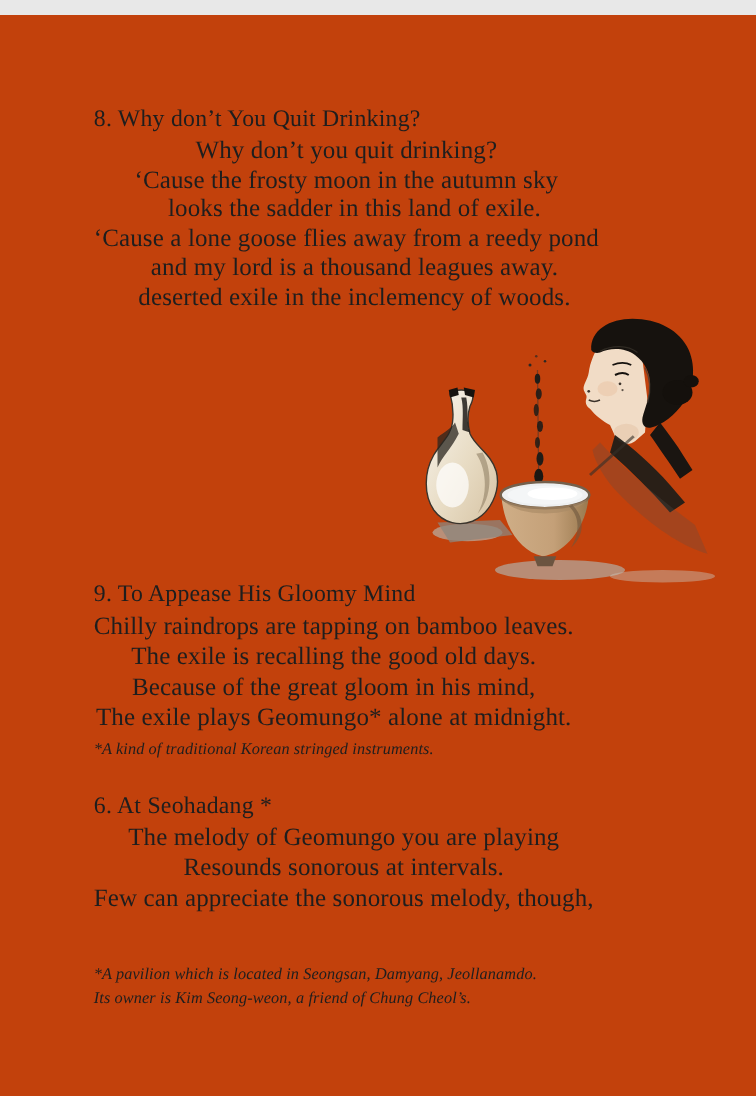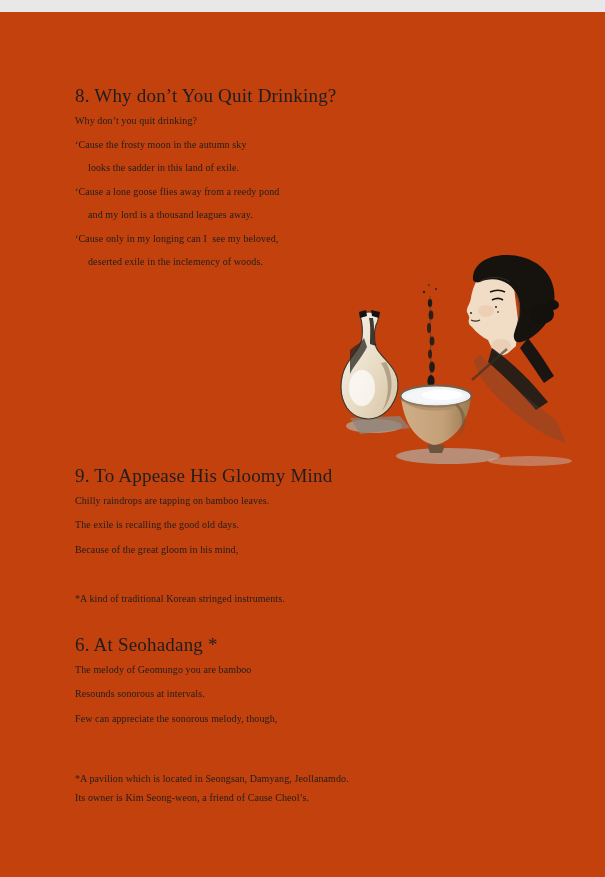--- a/index.html
+++ b/index.html
@@ -18,34 +18,36 @@
     margin: 0;
     font-size: 19px;
     font-weight: normal;
     line-height: 24px;
     letter-spacing: 0.2px;
     white-space: pre;
   }
   .poem-lines { margin-top: 1px; }
   .line {
     margin: 0;
-    font-size: 10px;
+    font-size: 20px;
     line-height: 23.5px;
     letter-spacing: 0.1px;
     white-space: pre;
+    text-align: center;
   }
   .s9 .line, .s10 .line { line-height: 24.3px; }
   .indent { padding-left: 13px; }
   .footnote-block { position: absolute; left: 75px; }
   .footnote {
     margin: 0;
-    font-size: 10px;
+    font-size: 13px;
     line-height: 19.3px;
     letter-spacing: 0.1px;
     white-space: pre;
+    font-style: italic;
   }
   .illustration {
     position: absolute;
     left: 330px;
     top: 238px;
     width: 242px;
     height: 224px;
     margin: 0;
   }
 </style>
@@ -55,21 +57,20 @@
 <div class="page">
 
   <section class="poem s8" style="top:72px">
     <h2 class="poem-title">8. Why don’t You Quit Drinking?</h2>
     <div class="poem-lines">
       <p class="line">Why don’t you quit drinking?</p>
       <p class="line">‘Cause the frosty moon in the autumn sky</p>
       <p class="line indent">looks the sadder in this land of exile.</p>
       <p class="line">‘Cause a lone goose flies away from a reedy pond</p>
       <p class="line indent">and my lord is a thousand leagues away.</p>
-      <p class="line">‘Cause only in my longing can I  see my beloved,</p>
       <p class="line indent">deserted exile in the inclemency of woods.</p>
     </div>
   </section>
 
   <figure class="illustration">
     <svg viewBox="0 0 242 224" width="242" height="224" role="img" aria-label="Ink and watercolor painting of a Korean woman pouring drink into a bowl beside a white porcelain liquor bottle">
       <defs>
         <linearGradient id="bowlGrad" x1="0" y1="0" x2="1" y2="0">
           <stop offset="0" stop-color="#cfae87"></stop>
           <stop offset="0.6" stop-color="#c4a078"></stop>
@@ -154,34 +155,35 @@
       </g>
     </svg>
   </figure>
 
   <section class="poem s9" style="top:452px">
     <h2 class="poem-title">9. To Appease His Gloomy Mind</h2>
     <div class="poem-lines">
       <p class="line">Chilly raindrops are tapping on bamboo leaves.</p>
       <p class="line">The exile is recalling the good old days.</p>
       <p class="line">Because of the great gloom in his mind,</p>
+      <p class="line">The exile plays Geomungo* alone at midnight.</p>
     </div>
   </section>
 
   <div class="footnote-block" style="top:577px">
     <p class="footnote">*A kind of traditional Korean stringed instruments.</p>
   </div>
 
   <section class="poem s10" style="top:621px">
     <h2 class="poem-title">6. At Seohadang *</h2>
     <div class="poem-lines">
-      <p class="line">The melody of Geomungo you are bamboo</p>
+      <p class="line">The melody of Geomungo you are playing</p>
       <p class="line">Resounds sonorous at intervals.</p>
       <p class="line">Few can appreciate the sonorous melody, though,</p>
     </div>
   </section>
 
   <div class="footnote-block" style="top:757px">
     <p class="footnote">*A pavilion which is located in Seongsan, Damyang, Jeollanamdo.</p>
-    <p class="footnote">Its owner is Kim Seong-weon, a friend of Cause Cheol’s.</p>
+    <p class="footnote">Its owner is Kim Seong-weon, a friend of Chung Cheol’s.</p>
   </div>
 
 </div>
 
 </body></html>

